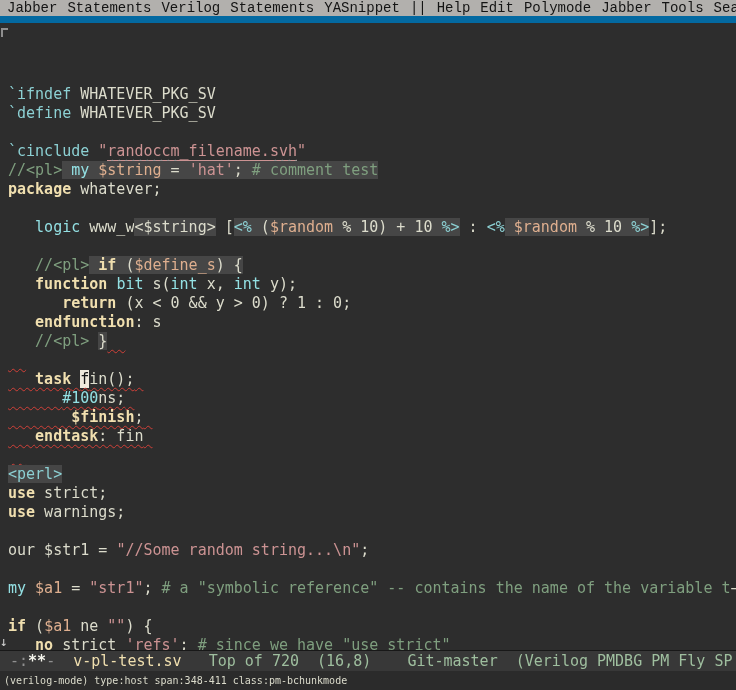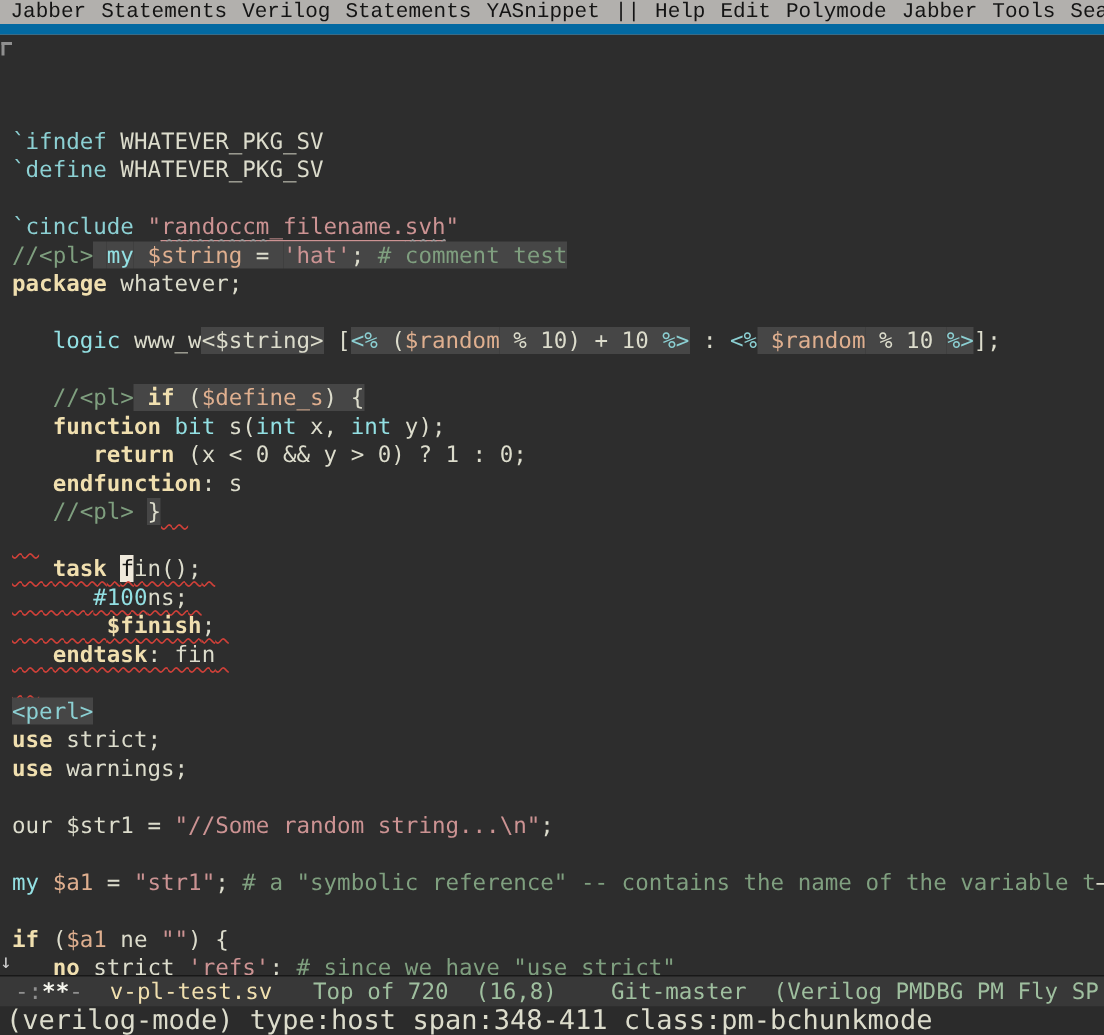--- a/index.html
+++ b/index.html
@@ -30,21 +30,21 @@
       text-underline-offset:3px;text-decoration-thickness:1px}
   .cur{background:var(--curbg);color:#151515}
   .fringe-top{position:absolute;left:1px;top:5px;width:7px;height:9px;
       border-top:2px solid #8f8f8f;border-left:2px solid #8f8f8f}
   .fringe-down{position:absolute;left:0;top:612px;font-size:13px;color:#cfcfcf;
       line-height:14px}
   .modeline{height:21px;background:var(--mlbg);border-top:1px solid #181818;
       font-size:15px;line-height:20px;padding-left:10px;white-space:pre;overflow:hidden}
   .ml-mdim{color:var(--mldim)} .ml-mstar{color:#f6f6ee;font-weight:bold}
   .ml-mname{color:var(--mlname);font-weight:normal} .ml-mgreen{color:var(--mlgreen)}
-  .echo{height:19px;background:#2b2b2b;color:var(--fg);font-size:18px;
+  .echo{height:19px;background:#2b2b2b;color:var(--fg);font-size:10px;
       line-height:19px;padding-left:4px;white-space:pre;overflow:hidden}
 </style>
 </head>
 <body>
 
 <div class="menubar" id="menubar">
     <span class="mi">Jabber</span>
     <span class="mi">Statements</span>
     <span class="mi">Verilog</span>
     <span class="mi">Statements</span>

